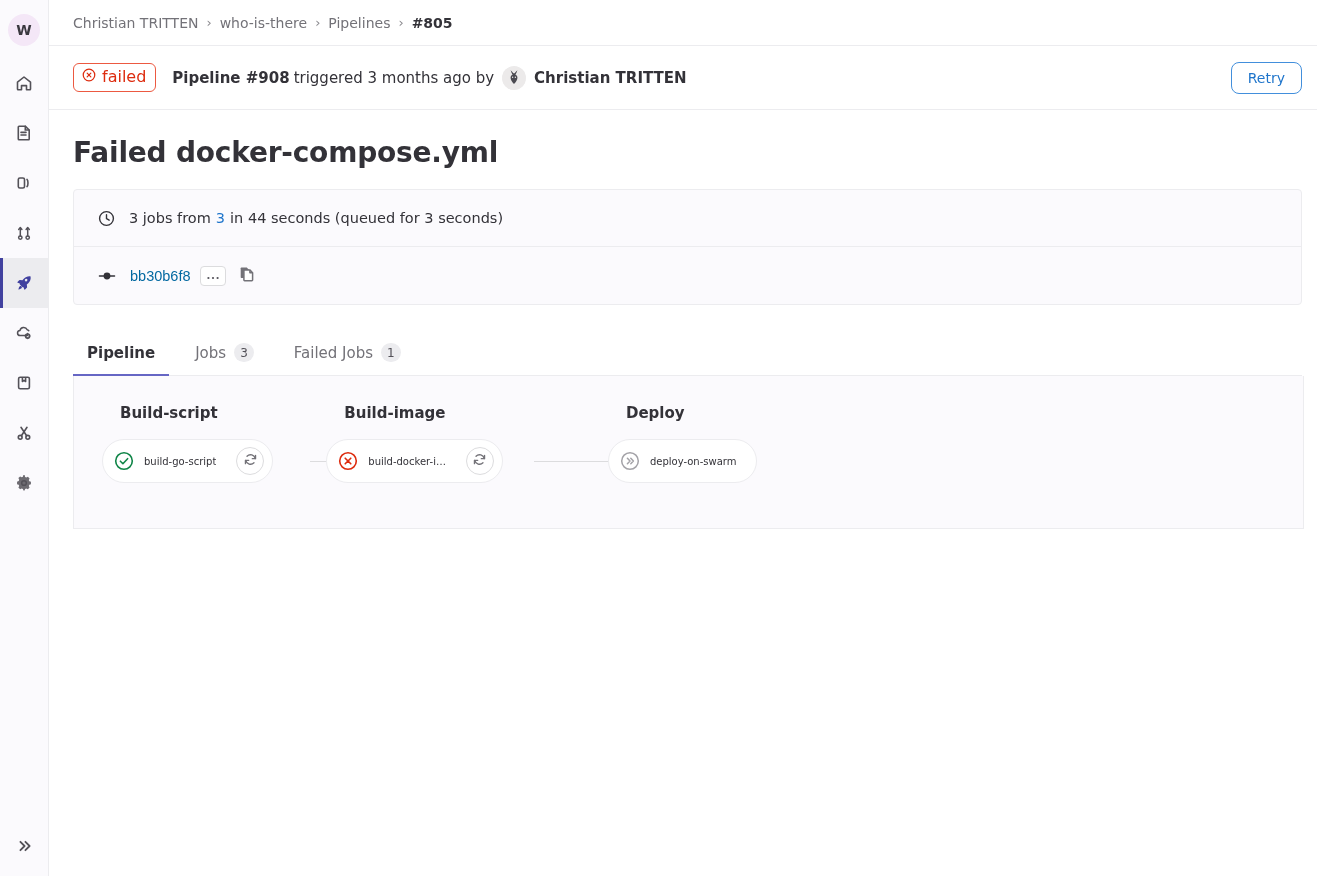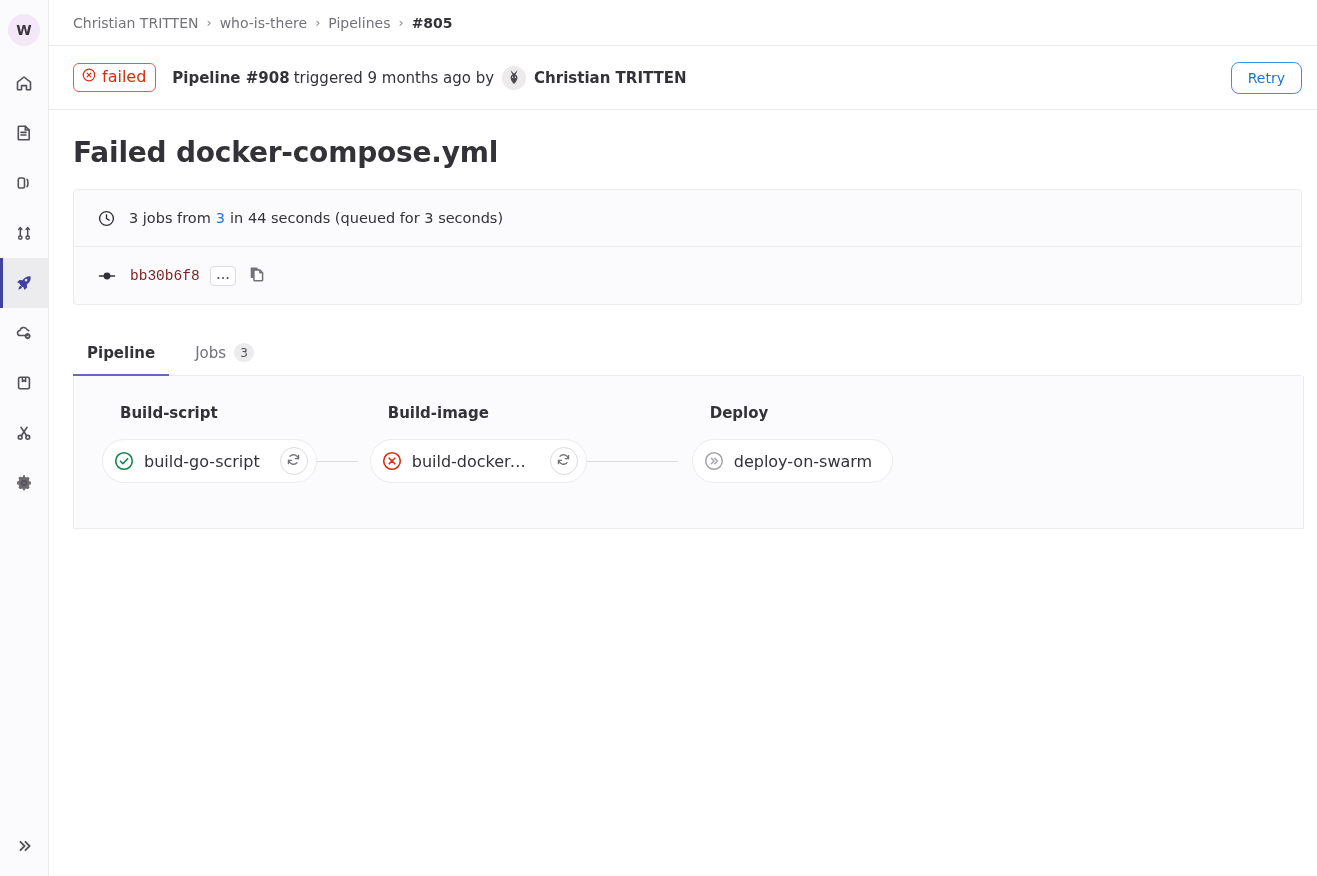--- a/index.html
+++ b/index.html
@@ -102,22 +102,22 @@
     background: #fbfafd; width: 1229px;
   }
   .info-row {
     display: flex; align-items: center;
     padding: 0 24px; height: 57px; font-size: 14.5px;
   }
   .info-row.top { border-bottom: 1px solid #ececef; }
   .info-row .ic { margin-right: 14px; display: flex; color: #333238; }
   .blue-link { color: #1f75cb; text-decoration: none; }
   .sha {
-    font-family: Liberation Mono, monospace;
-    color: #7f1d1d; font-size: 14.5px; text-decoration: none; text-align: right;
+    font-family: Liberation Sans, sans-serif;
+    color: #0369a1; font-size: 14.5px; text-decoration: none; text-align: right;
   }
   .ellipsis-btn {
     display: inline-flex; align-items: center; justify-content: center;
     width: 26px; height: 20px; border: 1px solid #dcdcde;
     border-radius: 4px; background: #fff; margin-left: 10px;
     color: #535158; cursor: pointer; padding: 0;
   }
   .copy-btn {
     display: inline-flex; align-items: center; justify-content: center;
     margin-left: 12px; background: none; border: none; padding: 0;
@@ -160,21 +160,21 @@
     background: #fff; border: 1px solid #ececef;
     border-radius: 24px; height: 44px; padding: 0 8px 0 10px;
     position: relative; z-index: 2;
   }
   .job-status {
     width: 22px; height: 22px; flex: 0 0 22px;
     display: inline-flex; align-items: center; justify-content: center;
     margin-right: 9px;
   }
   .job-name {
-    font-size: 16px; color: #333238; white-space: nowrap;
+    font-size: 10px; color: #333238; white-space: nowrap;
     max-width: 118px; overflow: hidden; text-overflow: ellipsis;
   }
   .job-retry {
     width: 28px; height: 28px; border-radius: 50%;
     border: 1px solid #dcdcde; background: #fff;
     display: inline-flex; align-items: center; justify-content: center;
     margin-left: 20px; color: #737278; cursor: pointer; padding: 0;
     flex: 0 0 28px;
   }
   .connector {
@@ -296,21 +296,21 @@
           <svg width="14" height="14" viewBox="0 0 16 16" fill="none" stroke="#dd2b0e" stroke-width="1.4">
             <circle cx="8" cy="8" r="6.6"></circle>
             <path d="m5.9 5.9 4.2 4.2M10.1 5.9l-4.2 4.2" stroke-linecap="round"></path>
           </svg>
         </span>
         <span>failed</span>
       </span>
 
       <span class="status-text">
         <span class="strong">Pipeline #908</span>
-        <span class="mid">triggered 9 months ago by</span>
+        <span class="mid">triggered 3 months ago by</span>
         <span class="user-avatar">
           <svg width="24" height="24" viewBox="0 0 24 24">
             <circle cx="12" cy="12" r="12" fill="#eceaea"></circle>
             <path d="M8.6 4.2c.5 1.7 1.3 3.4 2 4.6-.9.3-1.6 1-1.9 2-.4 1.5.3 3 .9 4.3.5 1 1.4 2.1 2.4 2.8 1-.7 1.9-1.8 2.4-2.8.6-1.3 1.3-2.8.9-4.3-.3-1-1-1.7-1.9-2 .7-1.2 1.5-2.9 2-4.6-1 .8-2.1 2-2.7 3.1h-1.4c-.6-1.1-1.7-2.3-2.7-3.1z" fill="#4b4a51"></path>
             <path d="M10.6 10.6a.7.7 0 1 1 0 1.4.7.7 0 0 1 0-1.4zM13.4 10.6a.7.7 0 1 1 0 1.4.7.7 0 0 1 0-1.4z" fill="#eceaea"></path>
           </svg>
         </span>
         <span class="user-name">Christian TRITTEN</span>
       </span>
 
@@ -363,20 +363,24 @@
       </div>
 
       <div class="tabs">
         <button class="tab active">
           <span>Pipeline</span>
         </button>
         <button class="tab">
           <span>Jobs</span>
           <span class="tab-badge">3</span>
         </button>
+        <button class="tab">
+          <span>Failed Jobs</span>
+          <span class="tab-badge">1</span>
+        </button>
       </div>
 
       <div class="graph">
         <div class="stages">
 
           <div class="stage">
             <div class="stage-title">Build-script</div>
             <div class="stage-body">
               <div class="job-pill">
                 <span class="job-status">

